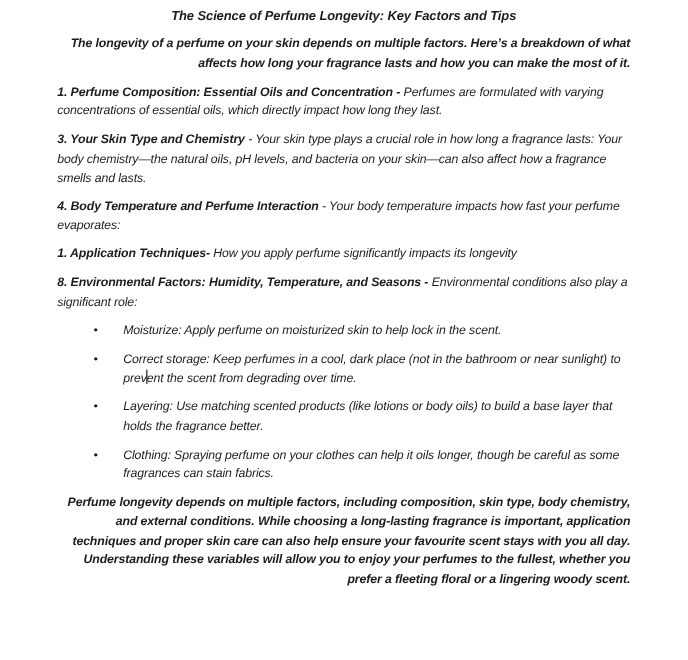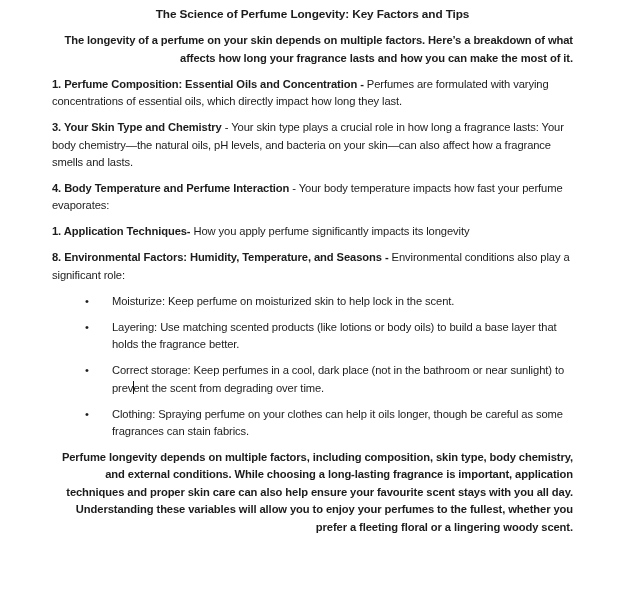--- a/index.html
+++ b/index.html
@@ -15,20 +15,21 @@
     overflow: hidden;
   }
   .page {
     box-sizing: border-box;
     width: 625px;
     height: 532px;
     padding: 6px 52px 0 52px;
     font-size: 11.2px;
     line-height: 17.4px;
     letter-spacing: -0.1px;
+    font-style: italic;
   }
   .doc-title {
     font-size: 11.8px;
     font-weight: 700;
     text-align: center;
     margin: 0 0 9px 0;
     line-height: 17.4px;
   }
   .para {
     margin: 0 0 8.6px 0;
@@ -94,27 +95,27 @@
     <span class="bold">1. Application Techniques-</span><span> How you apply perfume significantly impacts its longevity</span>
   </p>
 
   <p class="para">
     <span class="bold">8. Environmental Factors: Humidity, Temperature, and Seasons -</span><span> Environmental conditions also play a significant role:</span>
   </p>
 
 
   <ul class="tips-list">
     <li>
-      <span>Moisturize: Keep perfume on moisturized skin to help lock in the scent.</span>
+      <span>Moisturize: Apply perfume on moisturized skin to help lock in the scent.</span>
+    </li>
+    <li>
+      <span>Correct storage: Keep perfumes in a cool, dark place (not in the bathroom or near sunlight) to prev</span><span class="caret" style="background: rgb(17, 17, 17);"></span><span>ent the scent from degrading over time.</span>
     </li>
     <li>
       <span>Layering: Use matching scented products (like lotions or body oils) to build a base layer that holds the fragrance better.</span>
-    </li>
-    <li>
-      <span>Correct storage: Keep perfumes in a cool, dark place (not in the bathroom or near sunlight) to prev</span><span class="caret" style="background: rgb(17, 17, 17);"></span><span>ent the scent from degrading over time.</span>
     </li>
     <li>
       <span>Clothing: Spraying perfume on your clothes can help it oils longer, though be careful as some fragrances can stain fabrics.</span>
     </li>
   </ul>
 
   <p class="para bold">Perfume longevity depends on multiple factors, including composition, skin type, body chemistry, and external conditions. While choosing a long-lasting fragrance is important, application techniques and proper skin care can also help ensure your favourite scent stays with you all day. Understanding these variables will allow you to enjoy your perfumes to the fullest, whether you prefer a fleeting floral or a lingering woody scent.</p>
 
 </div>
 

